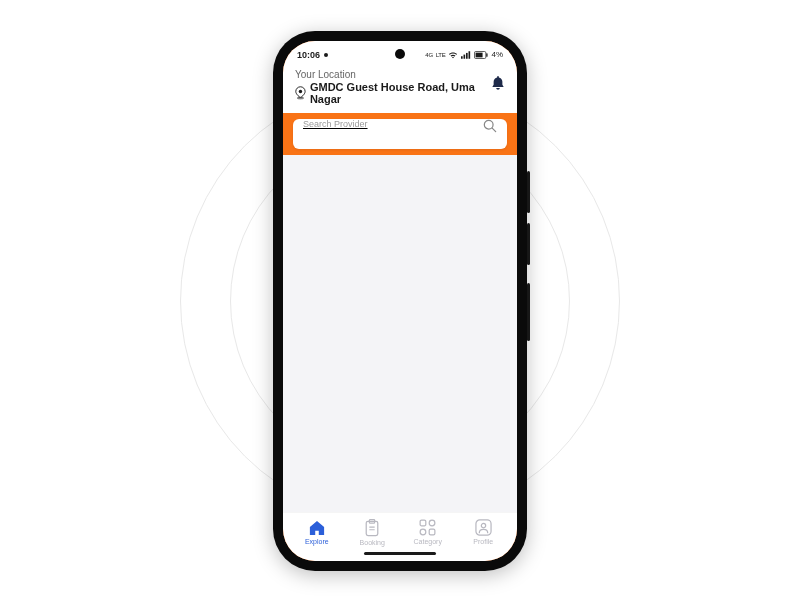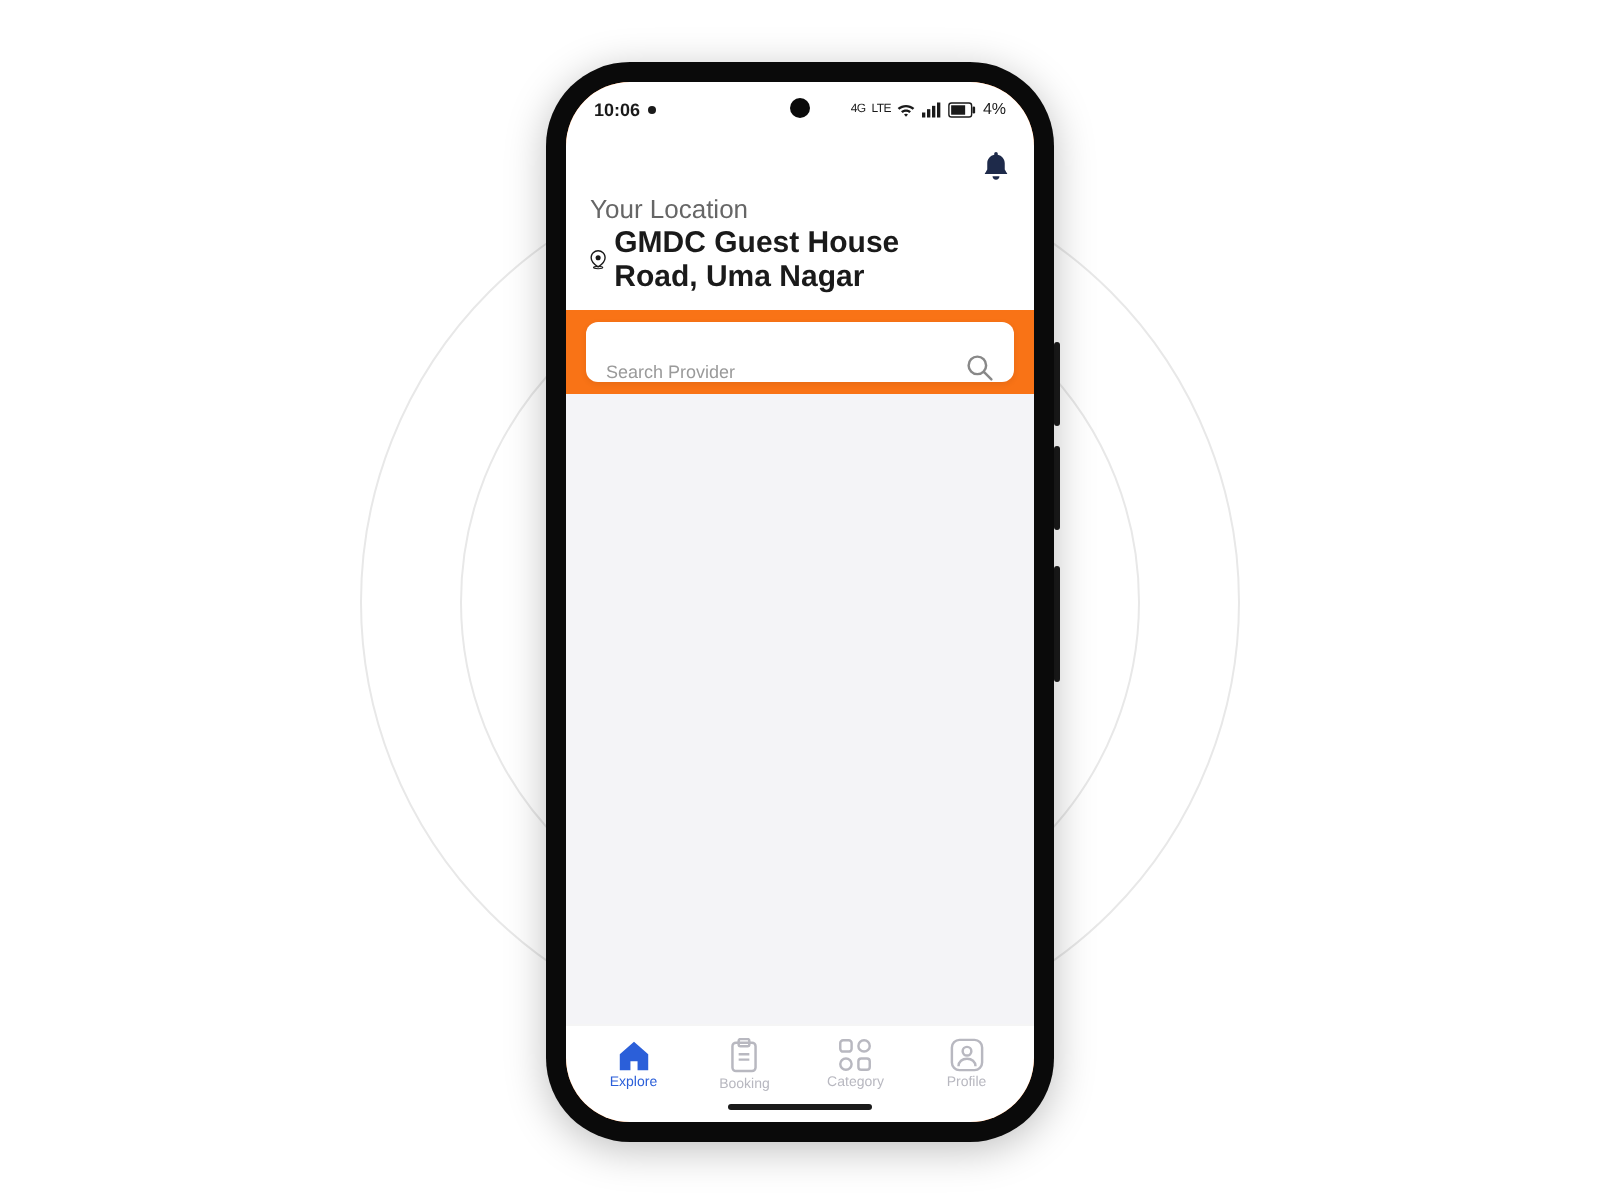--- a/index.html
+++ b/index.html
@@ -103,38 +103,39 @@
   
   
   .header {
     background: #ffffff;
     padding: 4px 12px 8px 12px;
     display: flex;
     align-items: flex-start;
     justify-content: space-between;
   }
   .loc-block { display: flex; flex-direction: column; gap: 1px; }
-  .loc-label { font-size: 13px; color: #666; font-weight: 400; margin-top: 28px; }
+  .loc-label { font-size: 10px; color: #666; font-weight: 400; }
   .loc-row { display: flex; align-items: center; gap: 4px; }
-  .loc-addr { font-size: 15px; font-weight: 700; color: #1a1a1a; }
+  .loc-addr { font-size: 11px; font-weight: 700; color: #1a1a1a; }
   .bell-wrap { padding-top: 6px; }
   
   
   .search-wrap {
     padding: 6px 10px;
   }
   .search-box {
     background: #ffffff;
     border-radius: 6px;
     height: 30px;
     display: flex;
-    align-items: flex-end;
+    align-items: flex-start;
     justify-content: space-between;
     padding: 0 10px;
     box-shadow: 0 1px 3px rgba(0,0,0,0.08);
+    text-decoration: underline;
   }
   .search-placeholder {
     font-size: 9px;
     color: #9a9a9a;
   }
   
   
   .content {
     flex: 1;
     background: #f4f4f7;

